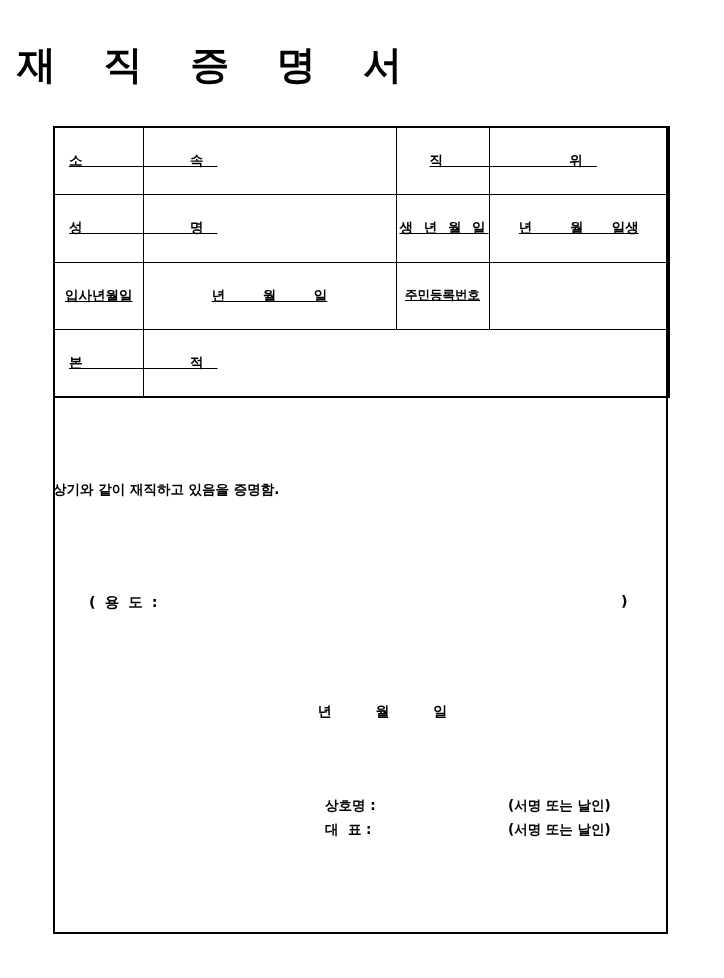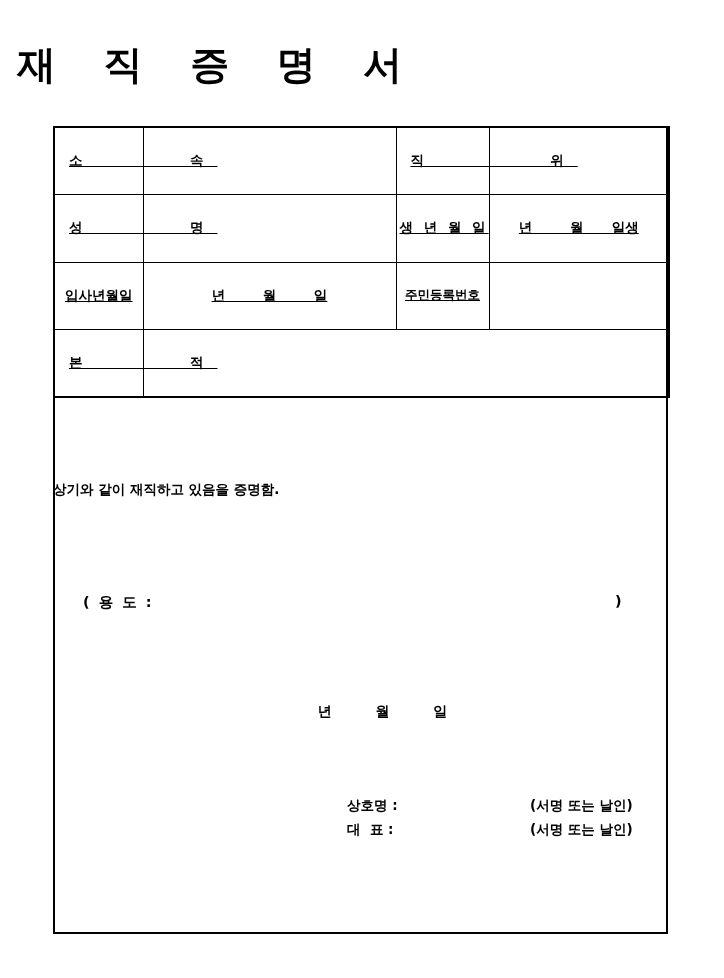--- a/index.html
+++ b/index.html
@@ -99,21 +99,21 @@
     left: 0;
     top: 83px;
     width: 615px;
     font-size: 13.5px;
     font-weight: bold;
     white-space: pre;
   }
 
   .purpose-line {
     position: absolute;
-    left: 0;
+    left: 6px;
     top: 195px;
     width: 615px;
     height: 24px;
     font-size: 14.5px;
     font-weight: bold;
   }
   .purpose-open {
     position: absolute;
     left: 30px;
     top: 0;
@@ -145,21 +145,20 @@
     left: 272px;
     top: 395px;
     width: 343px;
     font-size: 13.5px;
     font-weight: bold;
   }
   .sign-row {
     position: relative;
     height: 24px;
     line-height: 24px;
-    margin-left: 22px;
   }
   .sign-label {
     position: absolute;
     left: 0;
     top: 0;
     white-space: pre;
   }
   .sign-note {
     position: absolute;
     left: 183px;
@@ -172,21 +171,21 @@
 
 <div class="doc-title">재 직 증 명 서</div>
 
 <div class="frame"></div>
 
 <table class="info-table">
   <tbody>
     <tr>
       <td class="lbl lbl-wide edge-left" style="width:89px;">소     속</td>
       <td class="val-blank" style="width:253px;"></td>
-      <td class="lbl lbl-wide" style="width:93px;">직      위</td>
+      <td class="lbl lbl-wide" style="width:93px;padding-left:19px;">직      위</td>
       <td class="val-blank edge-right" style="width:180px;"></td>
     </tr>
     <tr>
       <td class="lbl lbl-wide edge-left">성     명</td>
       <td class="val-blank"></td>
       <td class="lbl lbl-narrow" style="letter-spacing:3px;text-indent:3px;">생 년 월 일</td>
       <td class="val-center edge-right">년        월      일생</td>
     </tr>
     <tr>
       <td class="lbl lbl-narrow edge-left">입사년월일</td>

